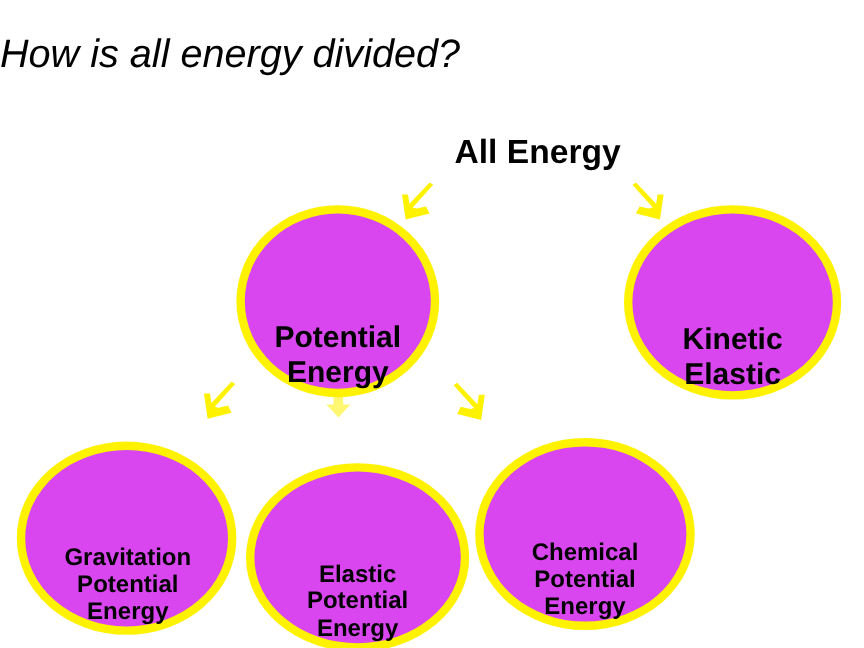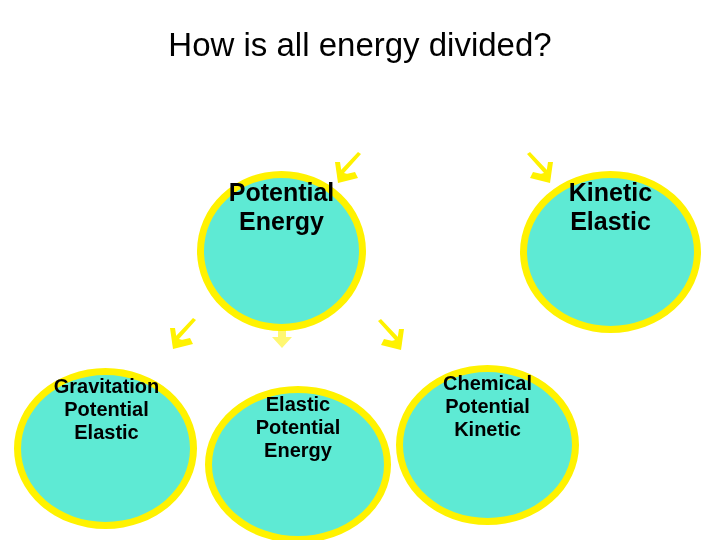--- a/index.html
+++ b/index.html
@@ -18,48 +18,49 @@
     background: #ffffff;
     overflow: hidden;
   }
 
   
   .slide-title {
     position: absolute;
     left: 0;
     top: 26px;
     width: 720px;
-    text-align: center;
+    text-align: left;
     font-size: 33px;
     font-weight: 400;
     color: #000000;
     letter-spacing: 0px;
     white-space: nowrap;
+    font-style: italic;
   }
   .root-label {
     position: absolute;
     left: 328px;
     top: 111px;
     width: 240px;
     text-align: center;
     font-size: 28px;
     font-weight: bold;
     color: #000000;
     white-space: nowrap;
   }
 
   
   .node {
     position: absolute;
     box-sizing: border-box;
     border-radius: 50%;
     border: 7px solid #fff200;
-    background: #5eead4;
+    background: #d946ef;
     display: flex;
-    align-items: flex-start;
+    align-items: flex-end;
     justify-content: center;
   }
   .node-label {
     text-align: center;
     font-weight: bold;
     color: #000000;
     line-height: 1.14;
     white-space: pre-line;
     pointer-events: none;
   }
@@ -81,20 +82,21 @@
   }
   .arrow svg { display: block; }
 </style>
 </head>
 <body>
 
 <div id="slide">
 
   <div class="slide-title">How is all energy divided?</div>
 
+  <div class="root-label">All Energy</div>
 
   <div class="arrow" style="left:331px; top:152px;">
     <svg width="34" height="36" viewBox="0 0 34 36" aria-hidden="true">
       <path d="M30 2 L13 21 L20 23 L7 28 L6 13 L10 18 L27 0 Z" fill="#fff200"></path>
       <path d="M4 10 L7 31 L27 26 L24 20 L11 23 L9 10 Z" fill="#fff200"></path>
     </svg>
   </div>
 
   <div class="arrow" style="left:523px; top:152px;">
     <svg width="34" height="36" viewBox="0 0 34 36" aria-hidden="true">
@@ -129,28 +131,28 @@
   </div>
 
   <div id="node-kinetic" class="node lvl1" style="left:520px; top:171px; width:181px; height:162px;">
     <span class="node-label">Kinetic
 Elastic</span>
   </div>
 
   <div id="node-gravitation" class="node lvl2" style="left:14px; top:368px; width:183px; height:161px;">
     <span class="node-label">Gravitation
 Potential
-Elastic</span>
+Energy</span>
   </div>
 
   <div id="node-elastic" class="node lvl2" style="left:205px; top:386px; width:186px; height:157px;">
     <span class="node-label">Elastic
 Potential
 Energy</span>
   </div>
 
   <div id="node-chemical" class="node lvl2" style="left:396px; top:365px; width:183px; height:160px;">
     <span class="node-label">Chemical
 Potential
-Kinetic</span>
+Energy</span>
   </div>
 
 </div>
 
 </body></html>

